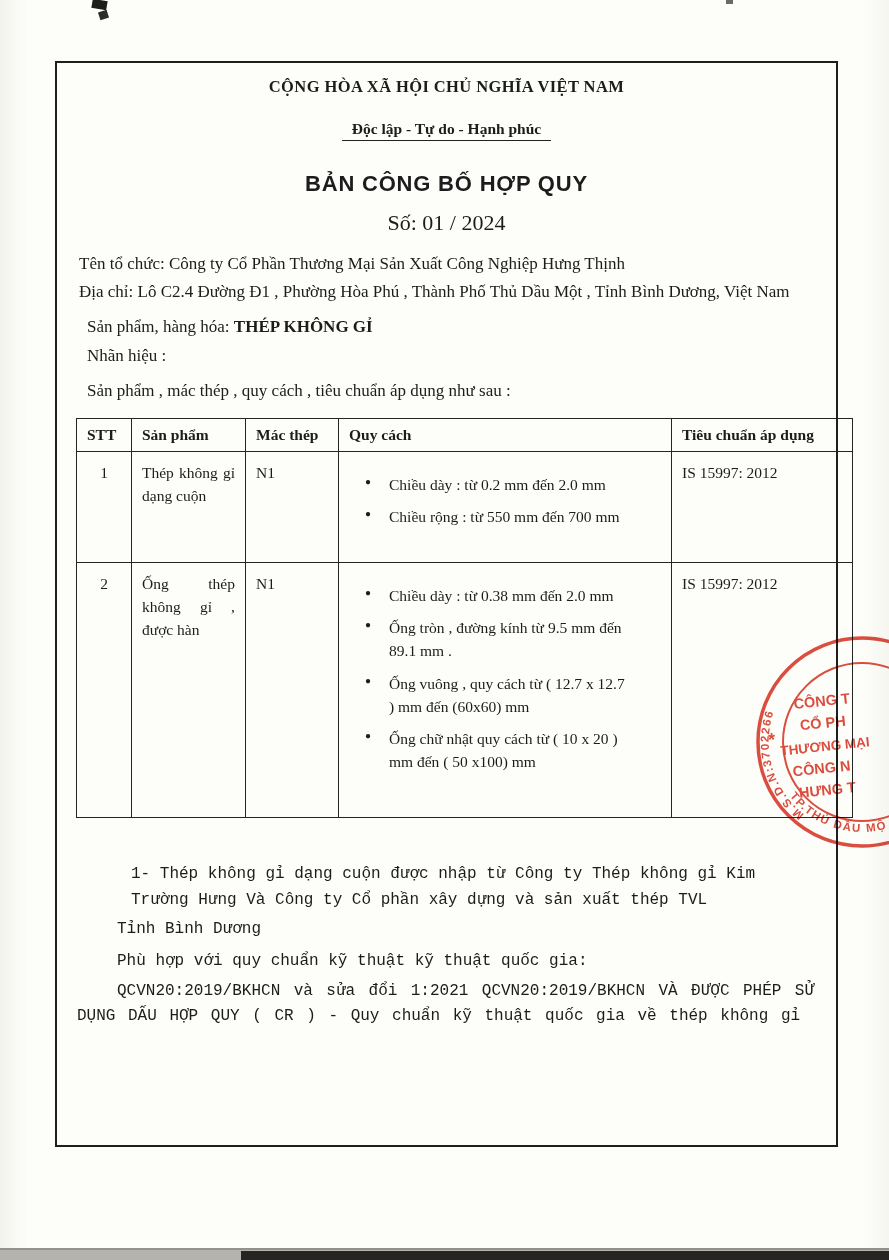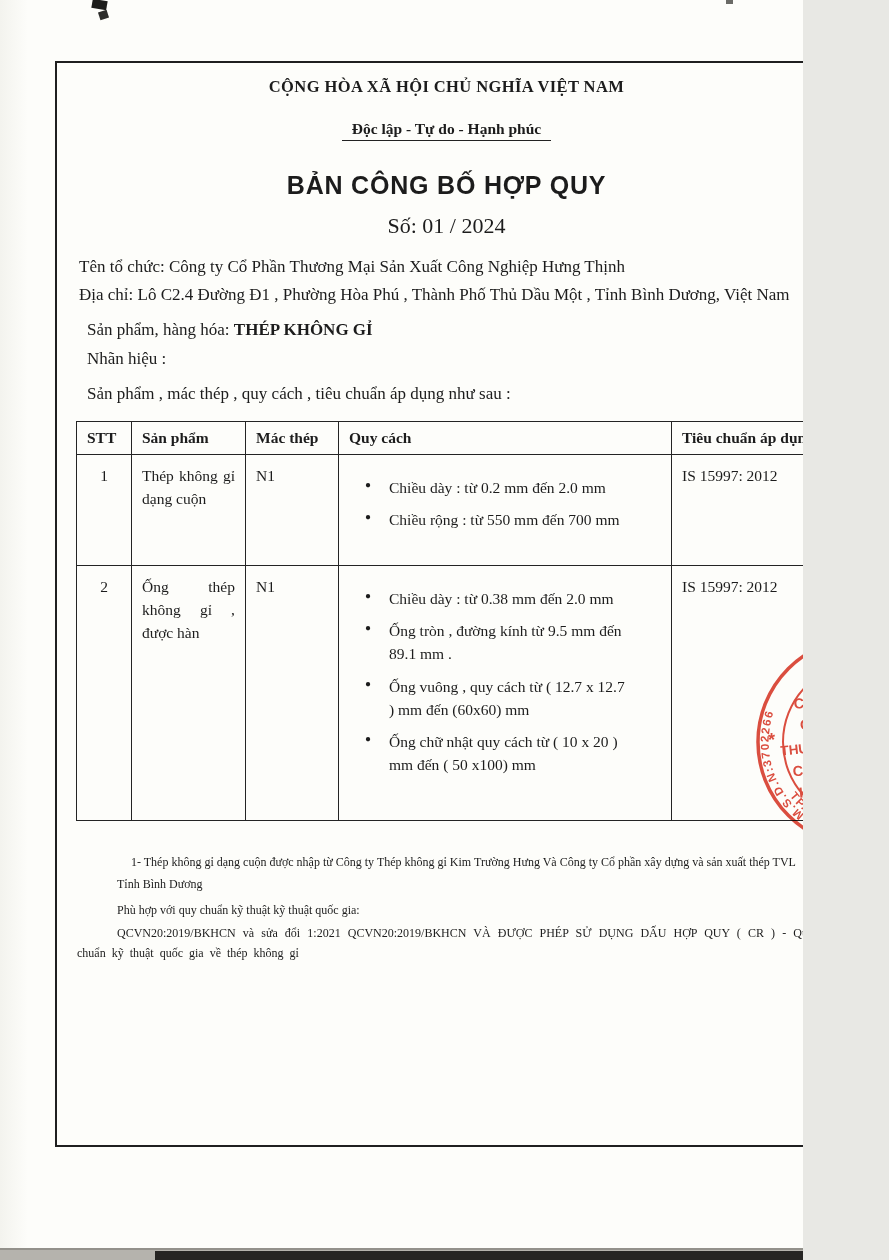--- a/index.html
+++ b/index.html
@@ -1,49 +1,49 @@
 <!DOCTYPE html>
 <html><head>
 <meta charset="utf-8">
 <style>
   html,body{margin:0;padding:0;background:#e8e8e4;}
   .page{
-    position:relative;width:803px;height:1260px;overflow:hidden;
+    position:relative;width:889px;height:1260px;overflow:hidden;
     background:linear-gradient(90deg,#f3f3ee 0px,#fdfdfa 28px,#fdfdfa 860px,#f6f6f1 889px);
     font-family:"Liberation Serif","DejaVu Serif",serif;color:#1c1c1c;
   }
   .doc-frame{
     position:absolute;left:55px;top:61px;width:783px;height:1086px;
     border:2px solid #1f1f1f;box-sizing:border-box;padding:12px 18px 0 18px;
   }
   .nat-header{text-align:center;margin-top:2px;}
   .nat-line1{font-weight:bold;font-size:16.5px;letter-spacing:.4px;}
   .motto{display:inline-block;font-weight:bold;font-size:15.5px;margin-top:5px;
          padding:0 10px 2px 10px;border-bottom:1.6px solid #222;}
   .doc-title{text-align:center;font-family:"Liberation Sans","DejaVu Sans",sans-serif;
-             font-weight:bold;font-size:25px;letter-spacing:.8px;margin-top:30px;}
+             font-weight:bold;font-size:22px;letter-spacing:.8px;margin-top:30px;}
   .doc-no{text-align:center;font-size:22px;margin-top:13px;}
   .body-block{margin-top:14px;padding:0 6px 0 4px;font-size:17px;line-height:1.6;}
   .body-block p{margin:1px 0;}
   .p-indent{padding-left:8px;}
   .p-space{margin-top:8px !important;}
   .doc-table{border-collapse:collapse;width:776px;margin:14px 0 0 1px;
              font-size:15.5px;table-layout:fixed;}
   .doc-table th,.doc-table td{border:1.6px solid #242424;vertical-align:top;
              padding:9px 10px;line-height:1.5;}
   .doc-table th{font-weight:bold;text-align:left;height:24px;vertical-align:middle;padding-top:4px;padding-bottom:4px;}
   .th-stt,.td-stt{text-align:center;}
   .td-macthep{text-align:left;}
   .td-sanpham{text-align:justify;}
   .row-1 td{height:92px;}
   .row-2 td{height:236px;}
   .spec-list{list-style:none;margin:12px 0 0 0;padding:0 28px 0 16px;}
   .spec-list li{position:relative;padding-left:24px;margin-bottom:9px;}
   .spec-list li::before{content:"●";position:absolute;left:0;top:1px;font-size:10px;}
-  .notes{margin-top:32px;font-size:12px;line-height:1.62;padding-right:4px;}
+  .notes{margin-top:44px;font-size:16px;line-height:1.62;padding-right:4px;font-family:Liberation Mono, monospace;}
   .notes p{margin:3px 0;}
   .note-1{padding-left:56px;}
   .note-2{padding-left:82px;text-indent:-26px;}
   .note-3,.note-4{padding-left:42px;}
   .note-4{margin-top:6px !important;}
   .note-5{margin-top:4px !important;text-indent:40px;text-align:justify;word-spacing:3px;padding-left:2px;}
   
   .stamp{position:absolute;left:742px;top:622px;width:240px;height:240px;
          opacity:.9;mix-blend-mode:multiply;pointer-events:none;}
   

